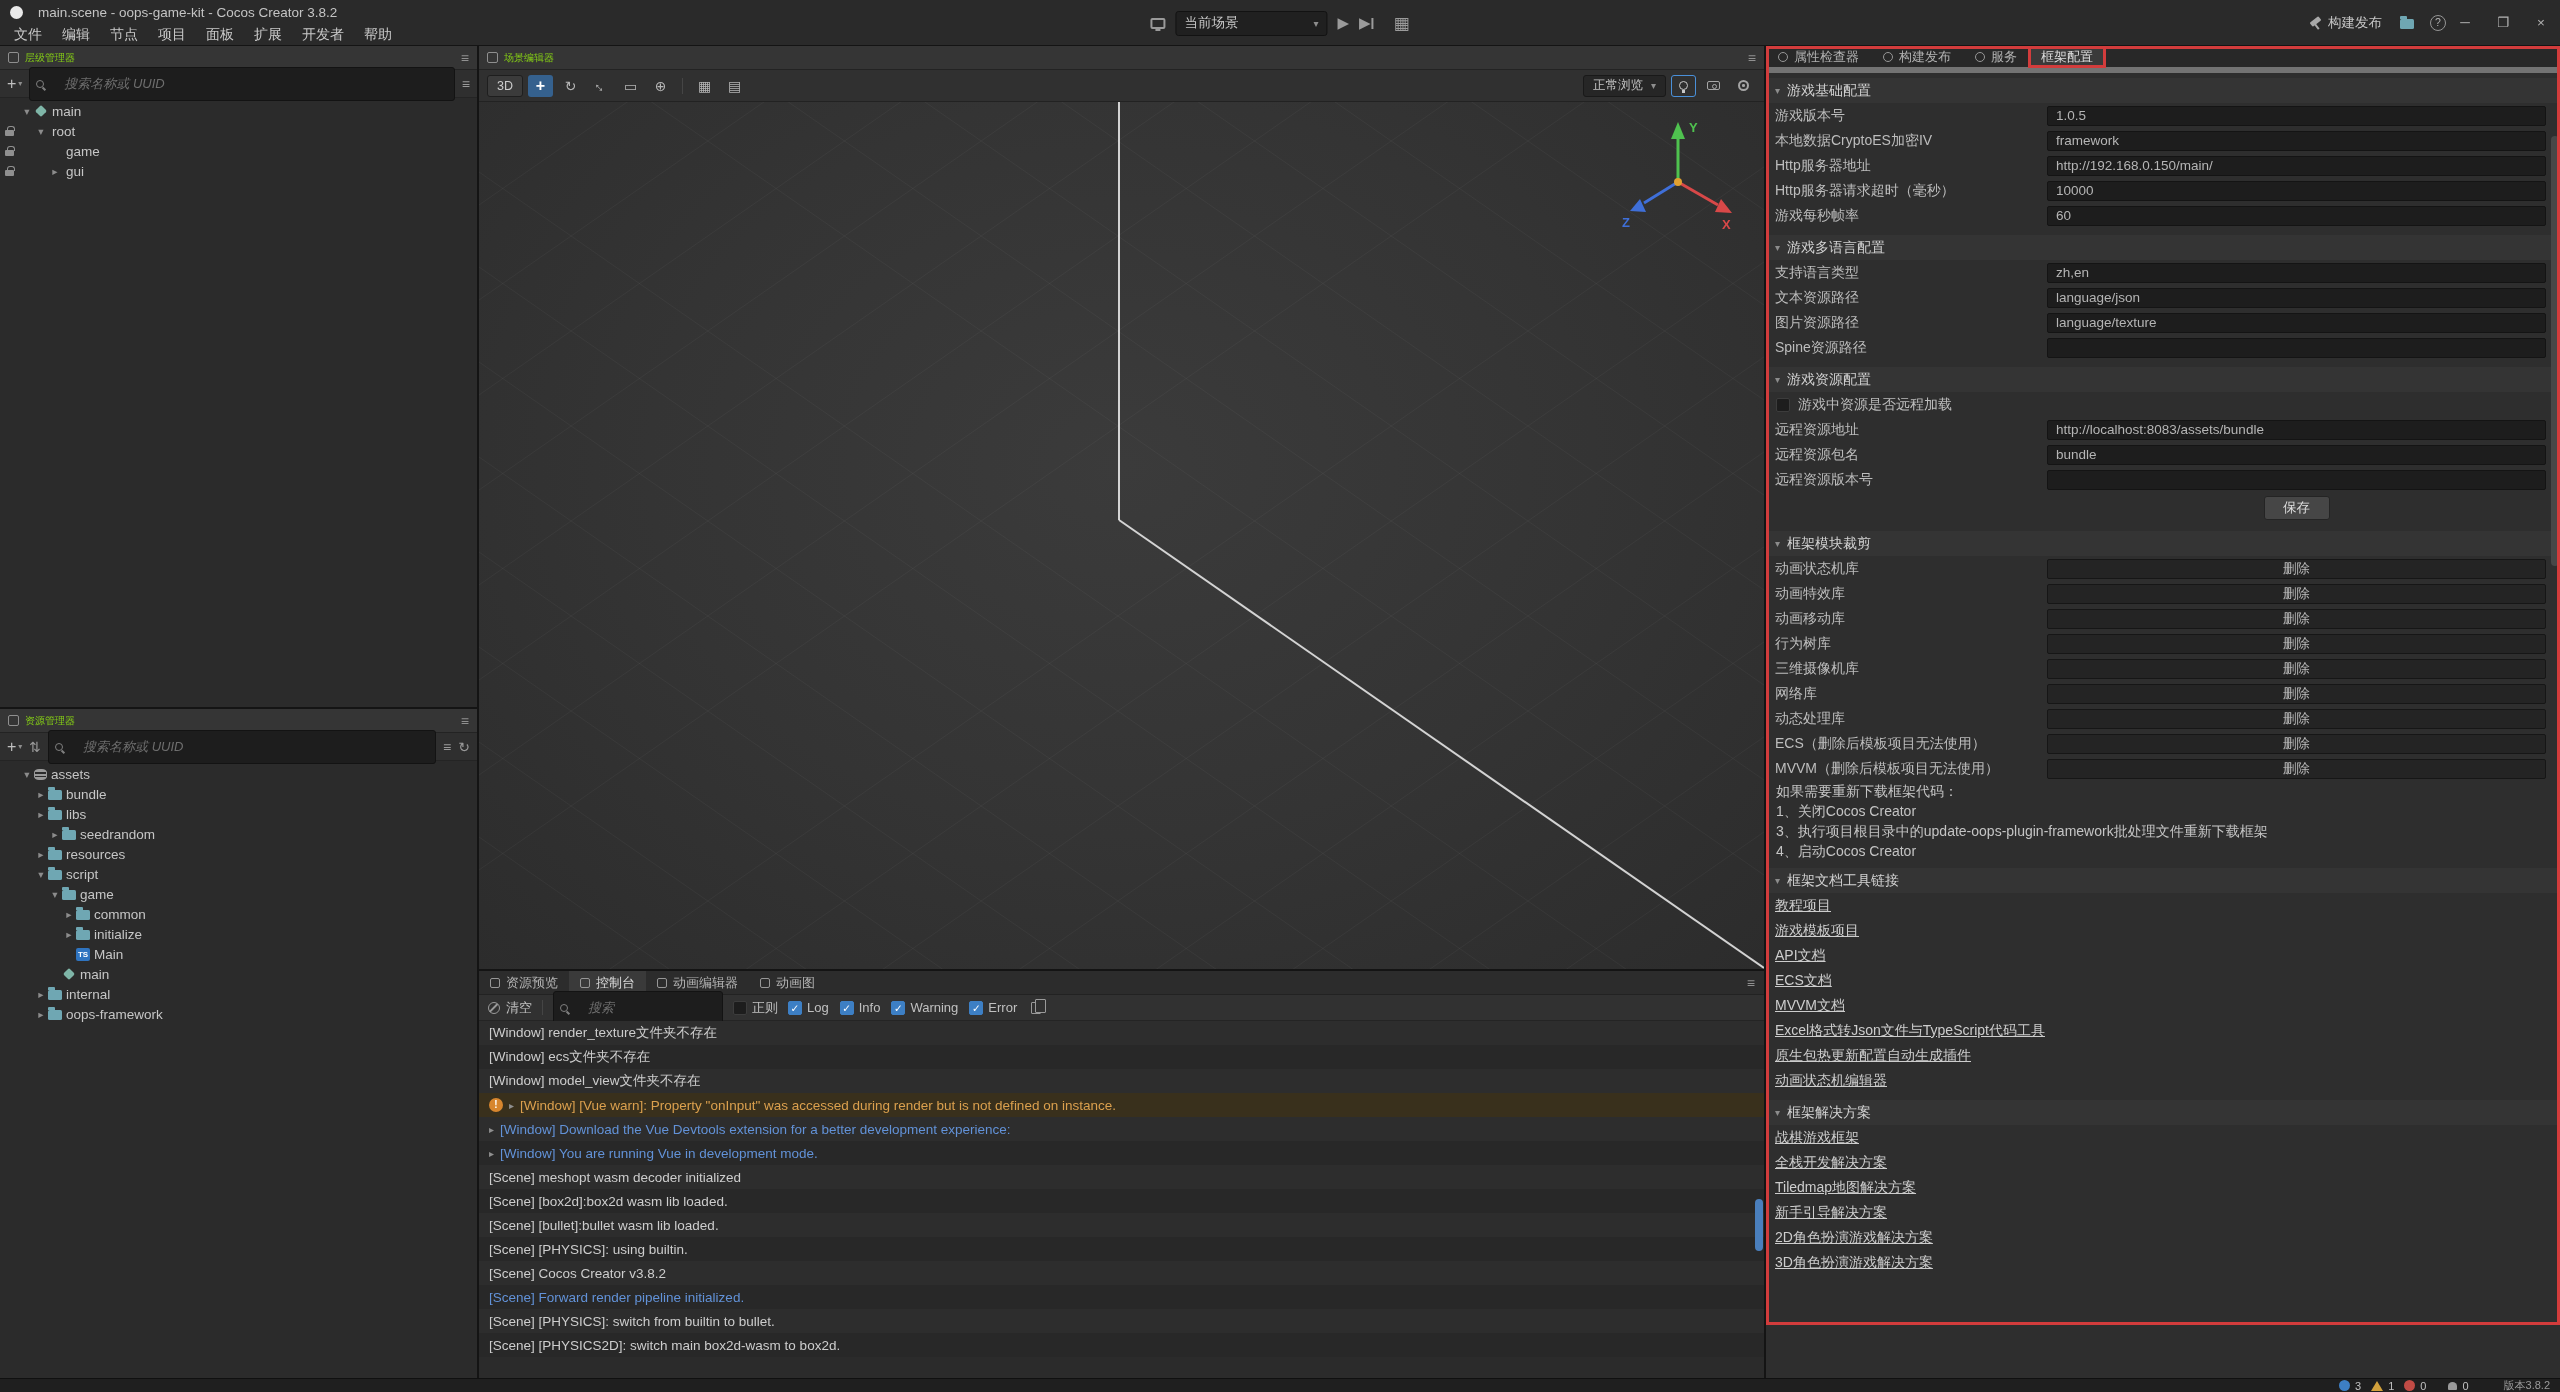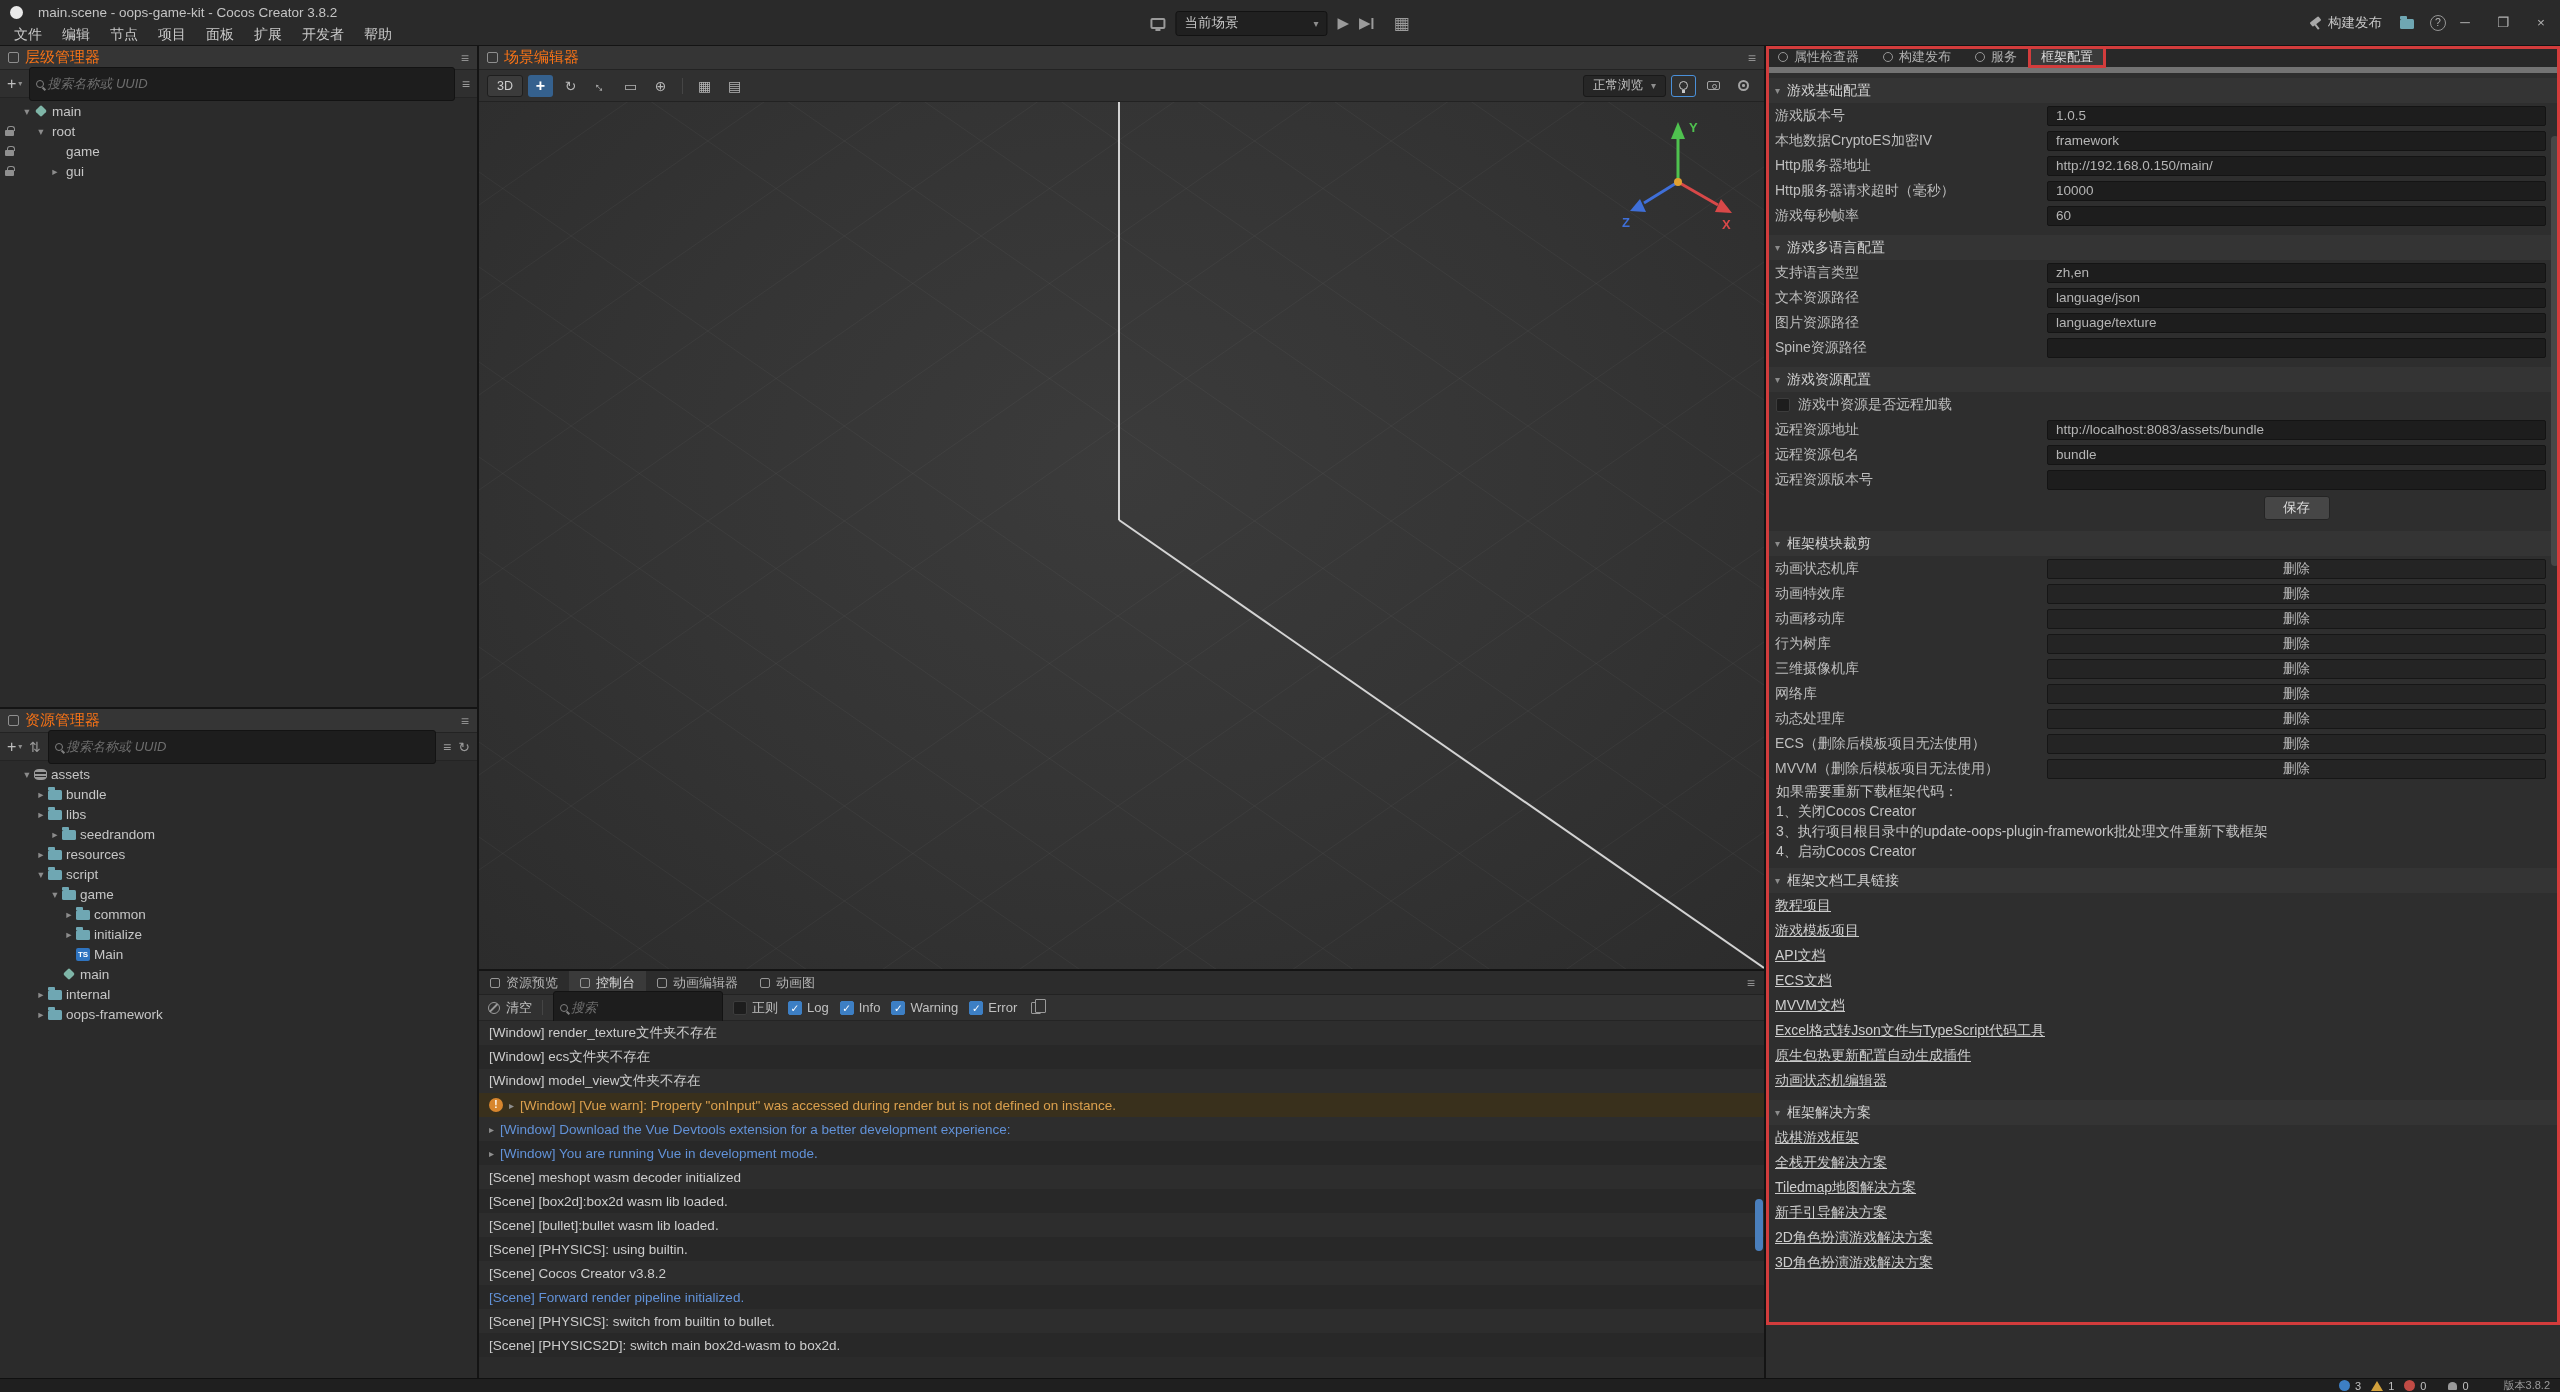--- a/index.html
+++ b/index.html
@@ -36,28 +36,28 @@
   .col-left{width:477px;flex:none}
   .col-center{width:1285px;flex:none}
   .col-right{flex:1;position:relative}
   .panel{background:#2b2b2b;display:flex;flex-direction:column;overflow:hidden;position:relative}
   .grow{flex:1;min-height:0}
   #hierarchy-panel{height:661px;flex:none}
   #scene-panel{height:923px;flex:none}
 
   .panel-head{height:24px;background:#353535;display:flex;align-items:center;padding:0 8px;flex:none;border-bottom:1px solid #232323}
   .ph-ico{width:11px;height:11px;border:1.5px solid #8f8f8f;border-radius:2px;margin-right:6px;flex:none}
-  .ph-title{font-size:15px;color:#f97316;white-space:nowrap}
+  .ph-title{font-size:10px;color:#84cc16;white-space:nowrap}
   .ph-menu{margin-left:auto;color:#909090;font-size:14px;cursor:pointer}
 
   .tool-row{height:28px;background:#2f2f2f;display:flex;align-items:center;padding:0 7px;gap:7px;flex:none;border-bottom:1px solid #242424}
   .plus-btn{color:#c0c0c0;font-size:16px;cursor:pointer;display:inline-flex;align-items:center}
   .mini-caret{font-style:normal;font-size:8px;color:#8d8d8d;margin-left:2px}
   .sort-ico,.filter-ico,.refresh-ico{color:#9a9a9a;font-size:14px;cursor:pointer}
-  .search-box{flex:1;height:21px;background:#1d1d1d;border:1px solid #131313;border-radius:3px;display:flex;align-items:center;padding:16px 6px;gap:3px;min-width:0}
+  .search-box{flex:1;height:21px;background:#1d1d1d;border:1px solid #131313;border-radius:3px;display:flex;align-items:center;padding:16px 6px;gap:20px;min-width:0}
   .i-search{width:8px;height:8px;border:1.7px solid #7f7f7f;border-radius:50%;position:relative;flex:none}
   .i-search::after{content:'';position:absolute;left:6px;top:6px;width:1.7px;height:4px;background:#7f7f7f;transform:rotate(-45deg)}
   .search-box input{flex:1;background:transparent;border:none;outline:none;color:#aaa;font-size:13px;font-style:italic;min-width:0}
   .search-box input::placeholder{color:#6e6e6e;font-style:italic}
 
   
   .tree{flex:1;overflow:hidden;padding-top:3px}
   .tree-row{height:20px;display:flex;align-items:center;padding-left:20px;position:relative;font-size:13.5px;color:#c6c6c6;cursor:pointer;white-space:nowrap}
   .ind{flex:none;display:inline-block}
   .caret{width:14px;flex:none;font-size:10.5px;color:#8c8c8c;text-align:center}

